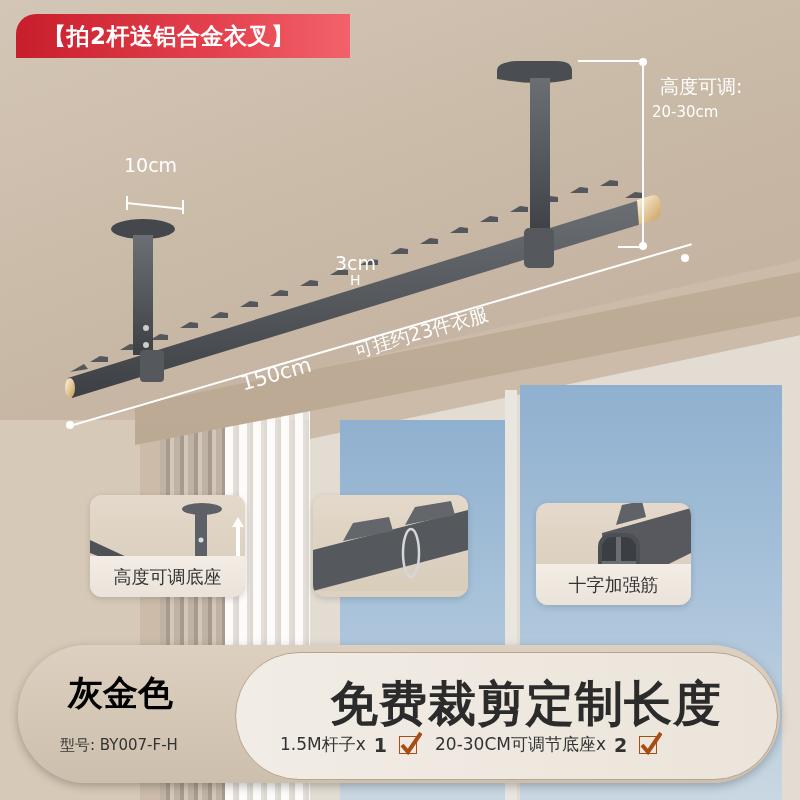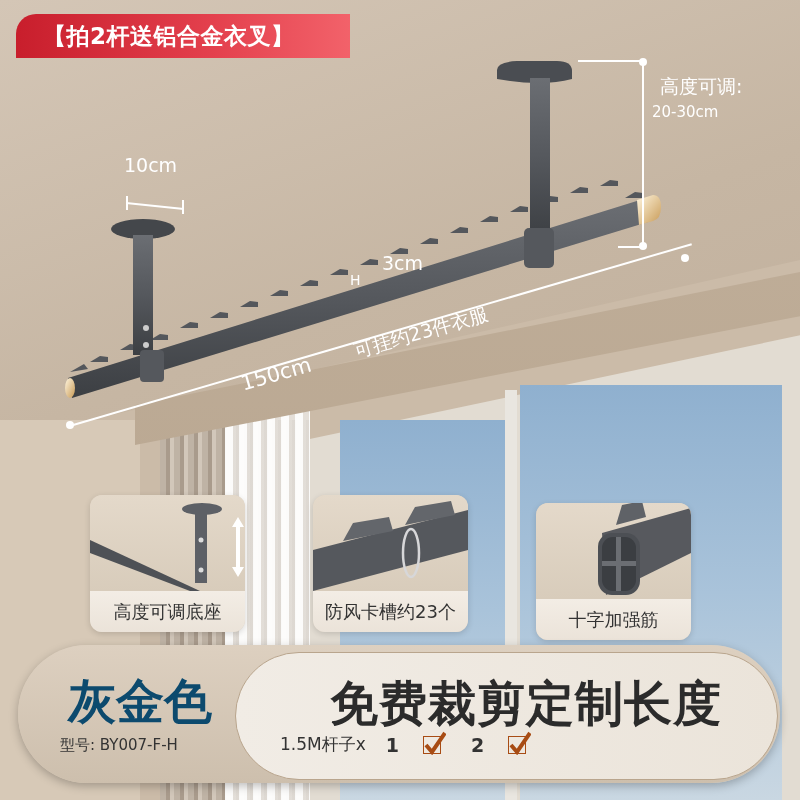--- a/index.html
+++ b/index.html
@@ -30,36 +30,36 @@
 
   .promo-badge { position: absolute; left: 16px; top: 14px; height: 44px; width: 334px;
     border-radius: 20px 0 0 0; background: linear-gradient(90deg, #c81e2c 0%, #e4414e 60%, #f2626a 100%);
     color: #fff; font-size: 23px; font-weight: bold; display: flex; align-items: center; padding-left: 27px;
     letter-spacing: 0.5px; }
 
   .dim-text { position: absolute; color: #fff; font-size: 19px; white-space: nowrap; }
   .dim-line { position: absolute; background: #fff; }
   .dot { position: absolute; width: 8px; height: 8px; border-radius: 50%; background: #fff; }
 
-  .feature { position: absolute; top: 495px; width: 155px; height: 137px; border-radius: 12px;
+  .feature { position: absolute; top: 495px; width: 155px; height: 102px; border-radius: 12px;
     overflow: hidden; background: #ddd1c1; box-shadow: 0 2px 6px rgba(0,0,0,.15); padding-left: 13px; }
   .feature .img { position: absolute; left: 0; top: 0; right: 0; height: 96px;
     background: linear-gradient(180deg,#e4d9ca,#d8ccbb); overflow: hidden; }
   .feature .caption { position: absolute; left: 0; right: 0; bottom: 0; height: 41px;
     background: linear-gradient(180deg,#f3ede5,#ebe3d9); color: #333; font-size: 18px;
     display: flex; align-items: center; justify-content: center; }
 
   .bottom-pill { position: absolute; left: 18px; top: 645px; width: 762px; height: 138px; border-radius: 70px;
     background: linear-gradient(180deg,#ddd0c0,#cdbfad); box-shadow: 0 3px 10px rgba(0,0,0,.25); }
   .inner-pill { position: absolute; left: 235px; top: 652px; width: 543px; height: 128px; border-radius: 64px;
     background: linear-gradient(90deg,#f1ece5,#ebe4da); border: 1px solid #b9a58d; }
-  .color-name { position: absolute; left: 68px; top: 670px; font-size: 48px; font-weight: bold; color: #0c4a6e; }
+  .color-name { position: absolute; left: 68px; top: 670px; font-size: 35px; font-weight: bold; color: #000000; }
   .model { position: absolute; left: 60px; top: 736px; font-size: 15px; color: #333; }
   .headline { position: absolute; left: 330px; top: 672px; font-size: 48px; font-weight: bold; color: #2b2b2b; letter-spacing: 1px; }
-  .contents { position: absolute; left: 280px; top: 733px; font-size: 17px; color: #333; display: flex; align-items: center; gap: 20px; white-space: nowrap; }
+  .contents { position: absolute; left: 280px; top: 733px; font-size: 17px; color: #333; display: flex; align-items: center; gap: 8px; white-space: nowrap; }
   .contents b { font-weight: bold; font-size: 19px; }
   .check { display: inline-block; width: 18px; height: 18px; border: 1px solid #a84c14; position: relative; margin: 0 10px 0 4px; }
   .check svg { position: absolute; left: 0; top: -6px; }
 </style>
 </head>
 <body>
 
 <div class="scene">
   <div class="ceiling"></div>
   <div class="ceiling-cut"></div>
@@ -123,21 +123,21 @@
     <path d="M497 70 q0-8 20-9 l40 0 q15 0 15 10 l0 8 q-30 8 -75 0 z" fill="#4a4d52"></path>
     <rect x="530" y="78" width="20" height="160" fill="url(#rod)"></rect>
     <rect x="524" y="228" width="30" height="40" rx="5" fill="#55585d"></rect>
   </svg>
 
   <div class="dim-text" style="left:124px;top:154px;">10cm</div>
   <div class="dim-line" style="left:126px;top:205px;width:58px;height:2px;transform:rotate(6deg);"></div>
   <div class="dim-line" style="left:126px;top:196px;width:2px;height:14px;"></div>
   <div class="dim-line" style="left:182px;top:200px;width:2px;height:14px;"></div>
 
-  <div class="dim-text" style="left:335px;top:252px;margin-left:47px;">3cm</div>
+  <div class="dim-text" style="left:335px;top:252px;">3cm</div>
   <div class="dim-text" style="left:350px;top:272px;font-size:14px;">H</div>
 
   <div class="dim-line" style="left:70px;top:328px;width:648px;height:2px;transform:rotate(-16.3deg);transform-origin:0 100%;top:425px;"></div>
   <div class="dot" style="left:66px;top:421px;"></div>
   <div class="dot" style="left:681px;top:254px;"></div>
   <div class="dim-text" style="left:240px;top:362px;font-size:21px;transform:rotate(-16deg);">150cm</div>
   <div class="dim-text" style="left:352px;top:320px;font-size:19px;transform:rotate(-16deg);">可挂约23件衣服</div>
 
   <div class="dim-line" style="left:642px;top:62px;width:2px;height:184px;"></div>
   <div class="dim-line" style="left:578px;top:60px;width:66px;height:2px;"></div>
@@ -165,21 +165,20 @@
 </div>
 <div class="feature" style="left:313px;">
   <div class="img">
     <svg width="155" height="96">
       <path d="M0 55 L155 15 L155 55 L0 96z" fill="#55585d"></path>
       <path d="M30 46 l10-18 l36 -6 l4 14z" fill="#63666b"></path>
       <path d="M92 30 l10-18 l36 -6 l4 14z" fill="#63666b"></path>
       <ellipse cx="98" cy="58" rx="8" ry="24" fill="none" stroke="#d7d7d9" stroke-width="2.5"></ellipse>
     </svg>
   </div>
-  <div class="caption">防风卡槽约23个</div>
 </div>
 <div class="feature" style="left:536px;margin-top:8px;">
   <div class="img">
     <svg width="155" height="96">
       <path d="M66 30 L155 5 L155 50 L70 92z" fill="#57595e"></path>
       <path d="M80 22 l6-20 l20-4 l4 16z" fill="#5f6267"></path>
       <rect x="62" y="30" width="42" height="62" rx="14" fill="#4c4f54"></rect>
       <rect x="66" y="34" width="34" height="54" rx="11" fill="#3b3e42"></rect>
       <rect x="80" y="34" width="5" height="54" fill="#6b6e73"></rect>
       <rect x="66" y="58" width="34" height="5" fill="#6b6e73"></rect>
@@ -194,19 +193,20 @@
 <div class="model">型号: BY007-F-H</div>
 <div class="headline">免费裁剪定制长度</div>
 <div class="contents">
   <span>1.5M杆子x</span>
   <b>1</b>
   <span class="check">
     <svg width="22" height="24">
         <path d="M2 14 l6 7 l13 -19" fill="none" stroke="#a84c14" stroke-width="4"></path>
       </svg>
   </span>
+  <span>20-30CM可调节底座x</span>
   <b>2</b>
   <span class="check">
     <svg width="22" height="24">
         <path d="M2 14 l6 7 l13 -19" fill="none" stroke="#a84c14" stroke-width="4"></path>
       </svg>
   </span>
 </div>
 
 </body></html>

